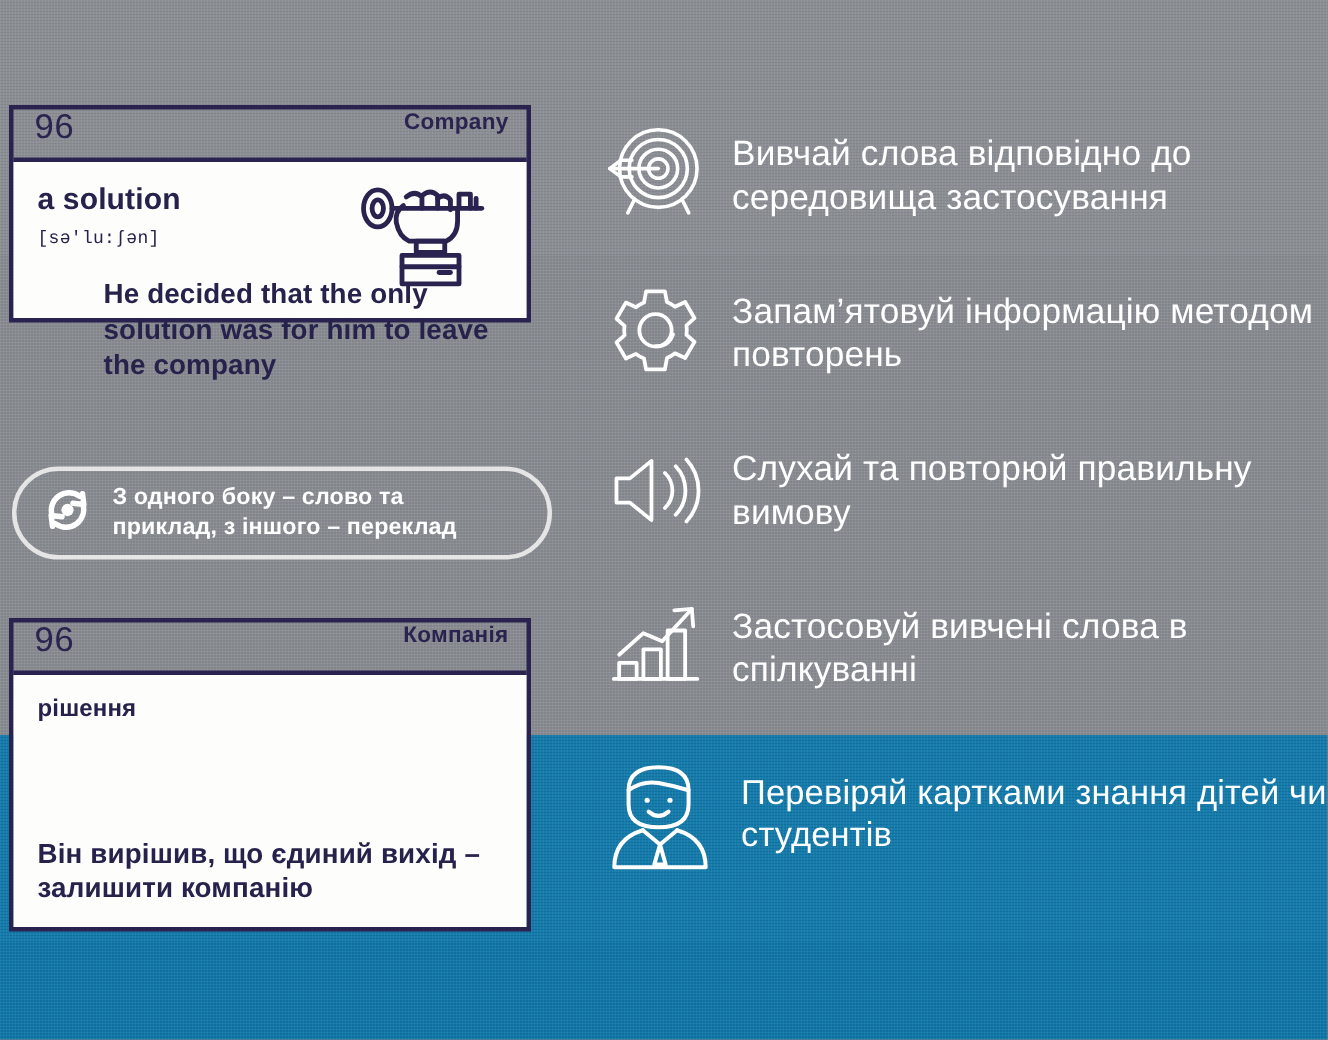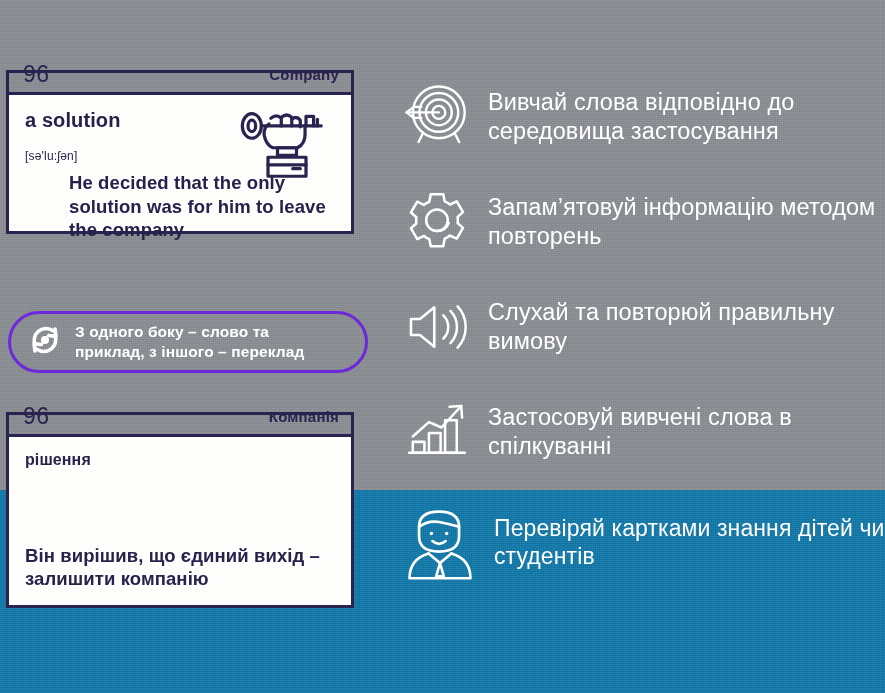--- a/index.html
+++ b/index.html
@@ -37,68 +37,68 @@
 
   
   .card {
     position:absolute;
     left:6px;
     width:348px;
     border:3px solid #2a2350;
     background:transparent;
   }
   .card-head {
-    height:22px;
-    display:flex; align-items:center; justify-content:space-between;
+    height:35px;
+    display:flex; justify-content:space-between;
     padding:0 12px 16px 14px;
     border-bottom:3px solid #2a2350;
     background:transparent;
   }
   .card-num {
     font-size:23px; color:#2a2350; font-weight:400; letter-spacing:.5px;
     line-height:1;
   }
   .card-topic {
     font-size:15px; color:#2a2350; font-weight:700; letter-spacing:.2px;
   }
   .card-body {
     background:#fdfdfb;
     padding:14px 16px 16px 16px;
     position:relative;
   }
   .word {
     font-size:20px; font-weight:700; color:#27224c; letter-spacing:.1px;
   }
   .ipa {
-    font-size:12px; color:#27224c; margin-top:17px; letter-spacing:.2px;
-    font-family:Liberation Sans, sans-serif;
+    font-size:12px; color:#27224c; margin-top:7px; letter-spacing:.2px;
+    font-family:Liberation Mono, monospace;
   }
   .sentence {
     font-size:18.5px; font-weight:700; color:#27224c; line-height:1.28;
     letter-spacing:.1px;
   }
   .card-icon {
     position:absolute; right:16px; top:10px;
     width:96px; height:76px;
   }
 
   #card-en { top:70px; }
-  #card-en .card-body { height:136px; }
+  #card-en .card-body { height:104px; }
   #card-en .sentence { position:absolute; left:16px; right:16px; top:76px;margin-left:44px; }
 
   #card-uk { top:412px; }
   #card-uk .card-body { height:168px; }
   #card-uk .word { font-weight:600; font-size:16px; }
   #card-uk .sentence { position:absolute; left:16px; right:10px; bottom:14px; }
 
   
   #pill {
     position:absolute; left:8px; top:311px;
     width:360px; height:62px;
-    border:3px solid #6d28d9;
+    border:3px solid #e5e5e5;
     border-radius:34px;
     display:flex; align-items:center;
     padding-left:14px;
   }
   #pill .pill-text {
     color:#ffffff; font-size:15.5px; font-weight:600; line-height:1.3;
     margin-left:10px; letter-spacing:.1px;
   }
 
   

